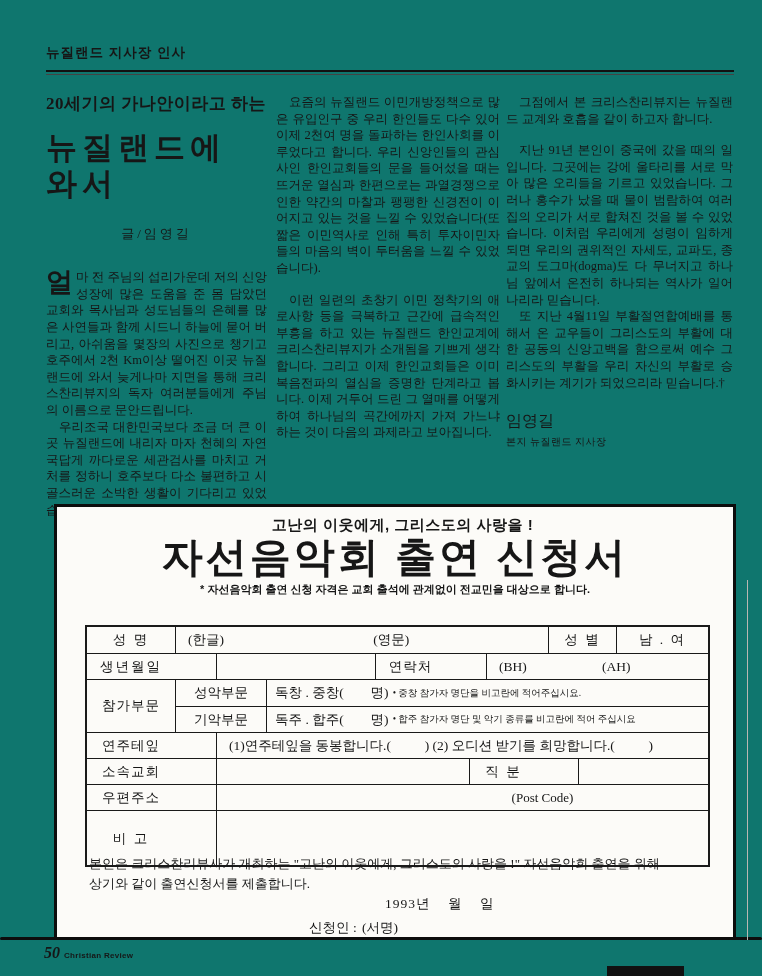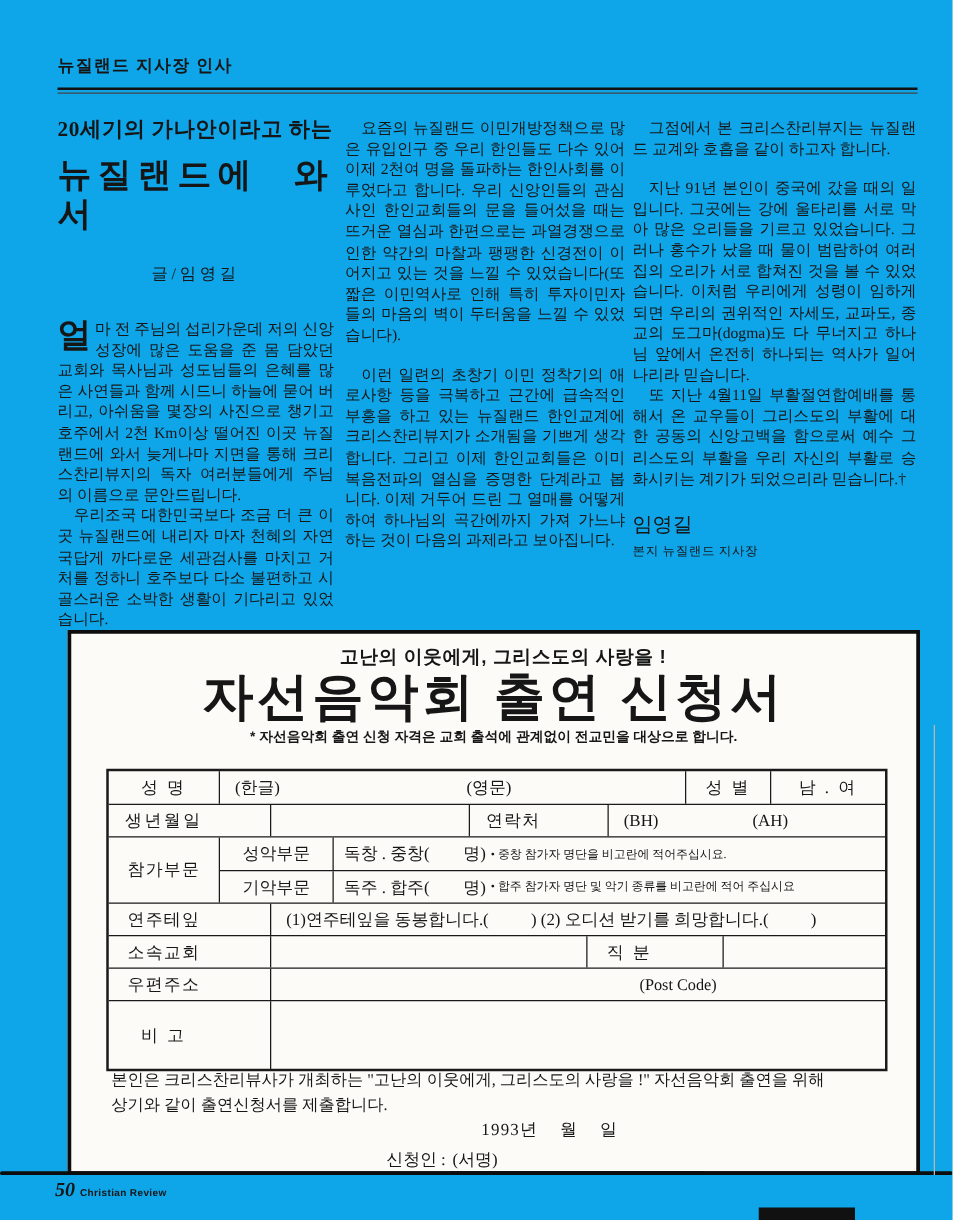--- a/index.html
+++ b/index.html
@@ -1,36 +1,36 @@
 <!DOCTYPE html>
 <html><head>
 <meta charset="utf-8">
 <style>
   * { margin:0; padding:0; box-sizing:border-box; }
   html,body { background:#e8e8e6; }
   .page {
     position:relative; width:762px; height:976px; margin:0 auto;
-    background:#0ea5e9; color:#161616; overflow:hidden;
+    background:#0f766e; color:#161616; overflow:hidden;
     font-family:"Liberation Serif","DejaVu Serif",serif;
   }
   
   .hdr {
     position:absolute; left:46px; top:44px; width:688px;
     font-family:"Liberation Sans","DejaVu Sans",sans-serif;
     font-weight:bold; font-size:13.5px; letter-spacing:1px;
     padding-bottom:8px; border-bottom:2.5px solid #111;
   }
   .hdr::after{ content:""; position:absolute; left:0; right:0; bottom:-5px; height:1px; background:#444; }
   
   .col { position:absolute; top:94px; font-size:12.5px; line-height:16.6px; text-align:justify; }
   .col1 { left:46px;  width:221px; }
   .col2 { left:276px; width:224px; }
   .col3 { left:506px; width:227px; }
   .title1 { font-size:17px; font-weight:bold; letter-spacing:0.5px; line-height:1.2; }
-  .title2 { font-size:27px; font-weight:bold; letter-spacing:5px; margin-top:11px; line-height:1.15; }
+  .title2 { font-size:31px; font-weight:bold; letter-spacing:5px; margin-top:16px; line-height:1.15; }
   .byline { text-align:center; font-size:13px; letter-spacing:3px; margin-top:24px; }
   .p { text-indent:13px; }
   .p + .p { margin-top:15px; }
   .firstp { margin-top:27px; }
   .dropcap { float:left; font-size:27px; font-weight:bold; line-height:24px; margin:1px 3px 0 0; }
   .sig { margin-top:22px; }
   .sig-name { font-size:16px; }
   .sig-title { font-size:10px; margin-top:4px; letter-spacing:0.5px; }
   
   .formbox {
@@ -43,21 +43,21 @@
     padding-left:15px;
   }
   .formtitle {
     text-align:center; font-size:41px; font-weight:bold; letter-spacing:3px; line-height:1.05; margin-top:1px;
   }
   .formsub {
     text-align:center; font-size:11px; font-weight:bold; margin-top:3px;
     font-family:"Liberation Sans","DejaVu Sans",sans-serif;
   }
   
-  .ftable { position:absolute; left:28px; top:108px; width:625px; border:2px solid #1a1a1a; background:transparent; }
+  .ftable { position:absolute; left:28px; top:118px; width:625px; border:2px solid #1a1a1a; background:transparent; }
   .frow { display:flex; height:26px; }
   .frow + .frow, .frow2 { border-top:1.5px solid #1a1a1a;gap:41px; }
   .fc { display:flex; align-items:center; font-size:13.5px; }
   .fc + .fc { border-left:1.5px solid #1a1a1a; }
   .lab { width:88px; justify-content:center; letter-spacing:2px; flex:none; }
   .ctr { justify-content:center; }
   .pad { padding-left:12px; }
   .grow { flex:1; min-width:0; }
   .note { font-size:9.5px; margin-left:4px; white-space:nowrap; }
   .duo { position:relative; }

